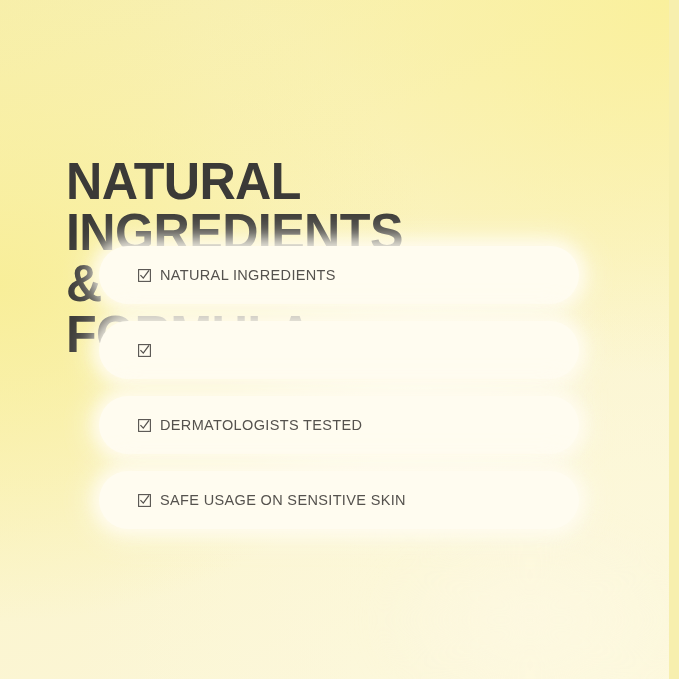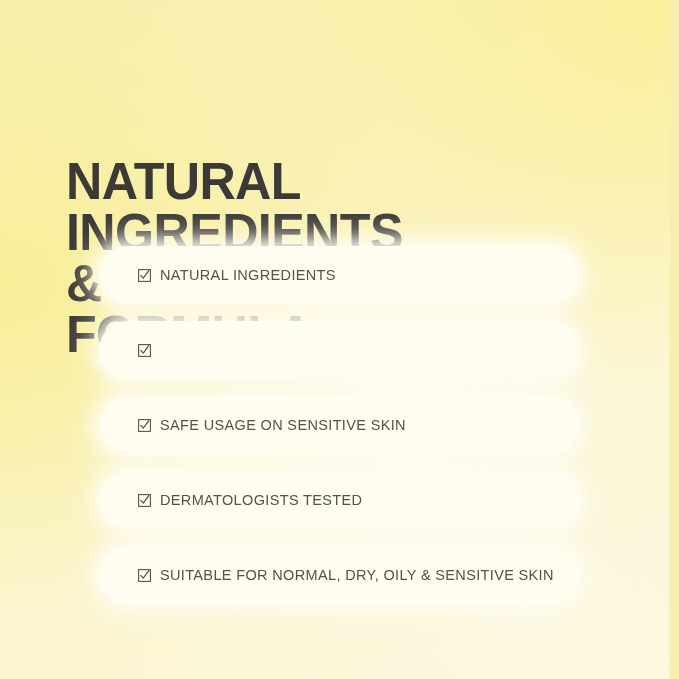--- a/index.html
+++ b/index.html
@@ -161,43 +161,32 @@
       </div>
 
       <div class="pill">
         <div class="pill-inner">
           <span class="check-icon">
             <svg width="13" height="13" viewBox="0 0 13 13" aria-hidden="true">
               <rect x="0.6" y="0.6" width="11.8" height="11.8" fill="none" stroke="currentColor" stroke-width="1.1"></rect>
               <path d="M2.9 6.6 L5.3 9.1 L10.6 1.9" fill="none" stroke="currentColor" stroke-width="1.3" stroke-linecap="square"></path>
             </svg>
           </span>
-          <span class="pill-label">SAFE USAGE ON SENSITIVE SKIN</span>
-        </div>
-      </div>
-
-      <div class="pill">
-        <div class="pill-inner">
-          <span class="check-icon">
-            <svg width="13" height="13" viewBox="0 0 13 13" aria-hidden="true">
-              <rect x="0.6" y="0.6" width="11.8" height="11.8" fill="none" stroke="currentColor" stroke-width="1.1"></rect>
-              <path d="M2.9 6.6 L5.3 9.1 L10.6 1.9" fill="none" stroke="currentColor" stroke-width="1.3" stroke-linecap="square"></path>
-            </svg>
-          </span>
           <span class="pill-label">DERMATOLOGISTS TESTED</span>
         </div>
       </div>
 
       <div class="pill">
         <div class="pill-inner">
           <span class="check-icon">
             <svg width="13" height="13" viewBox="0 0 13 13" aria-hidden="true">
               <rect x="0.6" y="0.6" width="11.8" height="11.8" fill="none" stroke="currentColor" stroke-width="1.1"></rect>
               <path d="M2.9 6.6 L5.3 9.1 L10.6 1.9" fill="none" stroke="currentColor" stroke-width="1.3" stroke-linecap="square"></path>
             </svg>
           </span>
-          <span class="pill-label">SUITABLE FOR NORMAL, DRY, OILY &amp; SENSITIVE SKIN</span>
+          <span class="pill-label">SAFE USAGE ON SENSITIVE SKIN</span>
         </div>
       </div>
+
 
     </div>
   </div>
 </div>
 
 </body></html>

